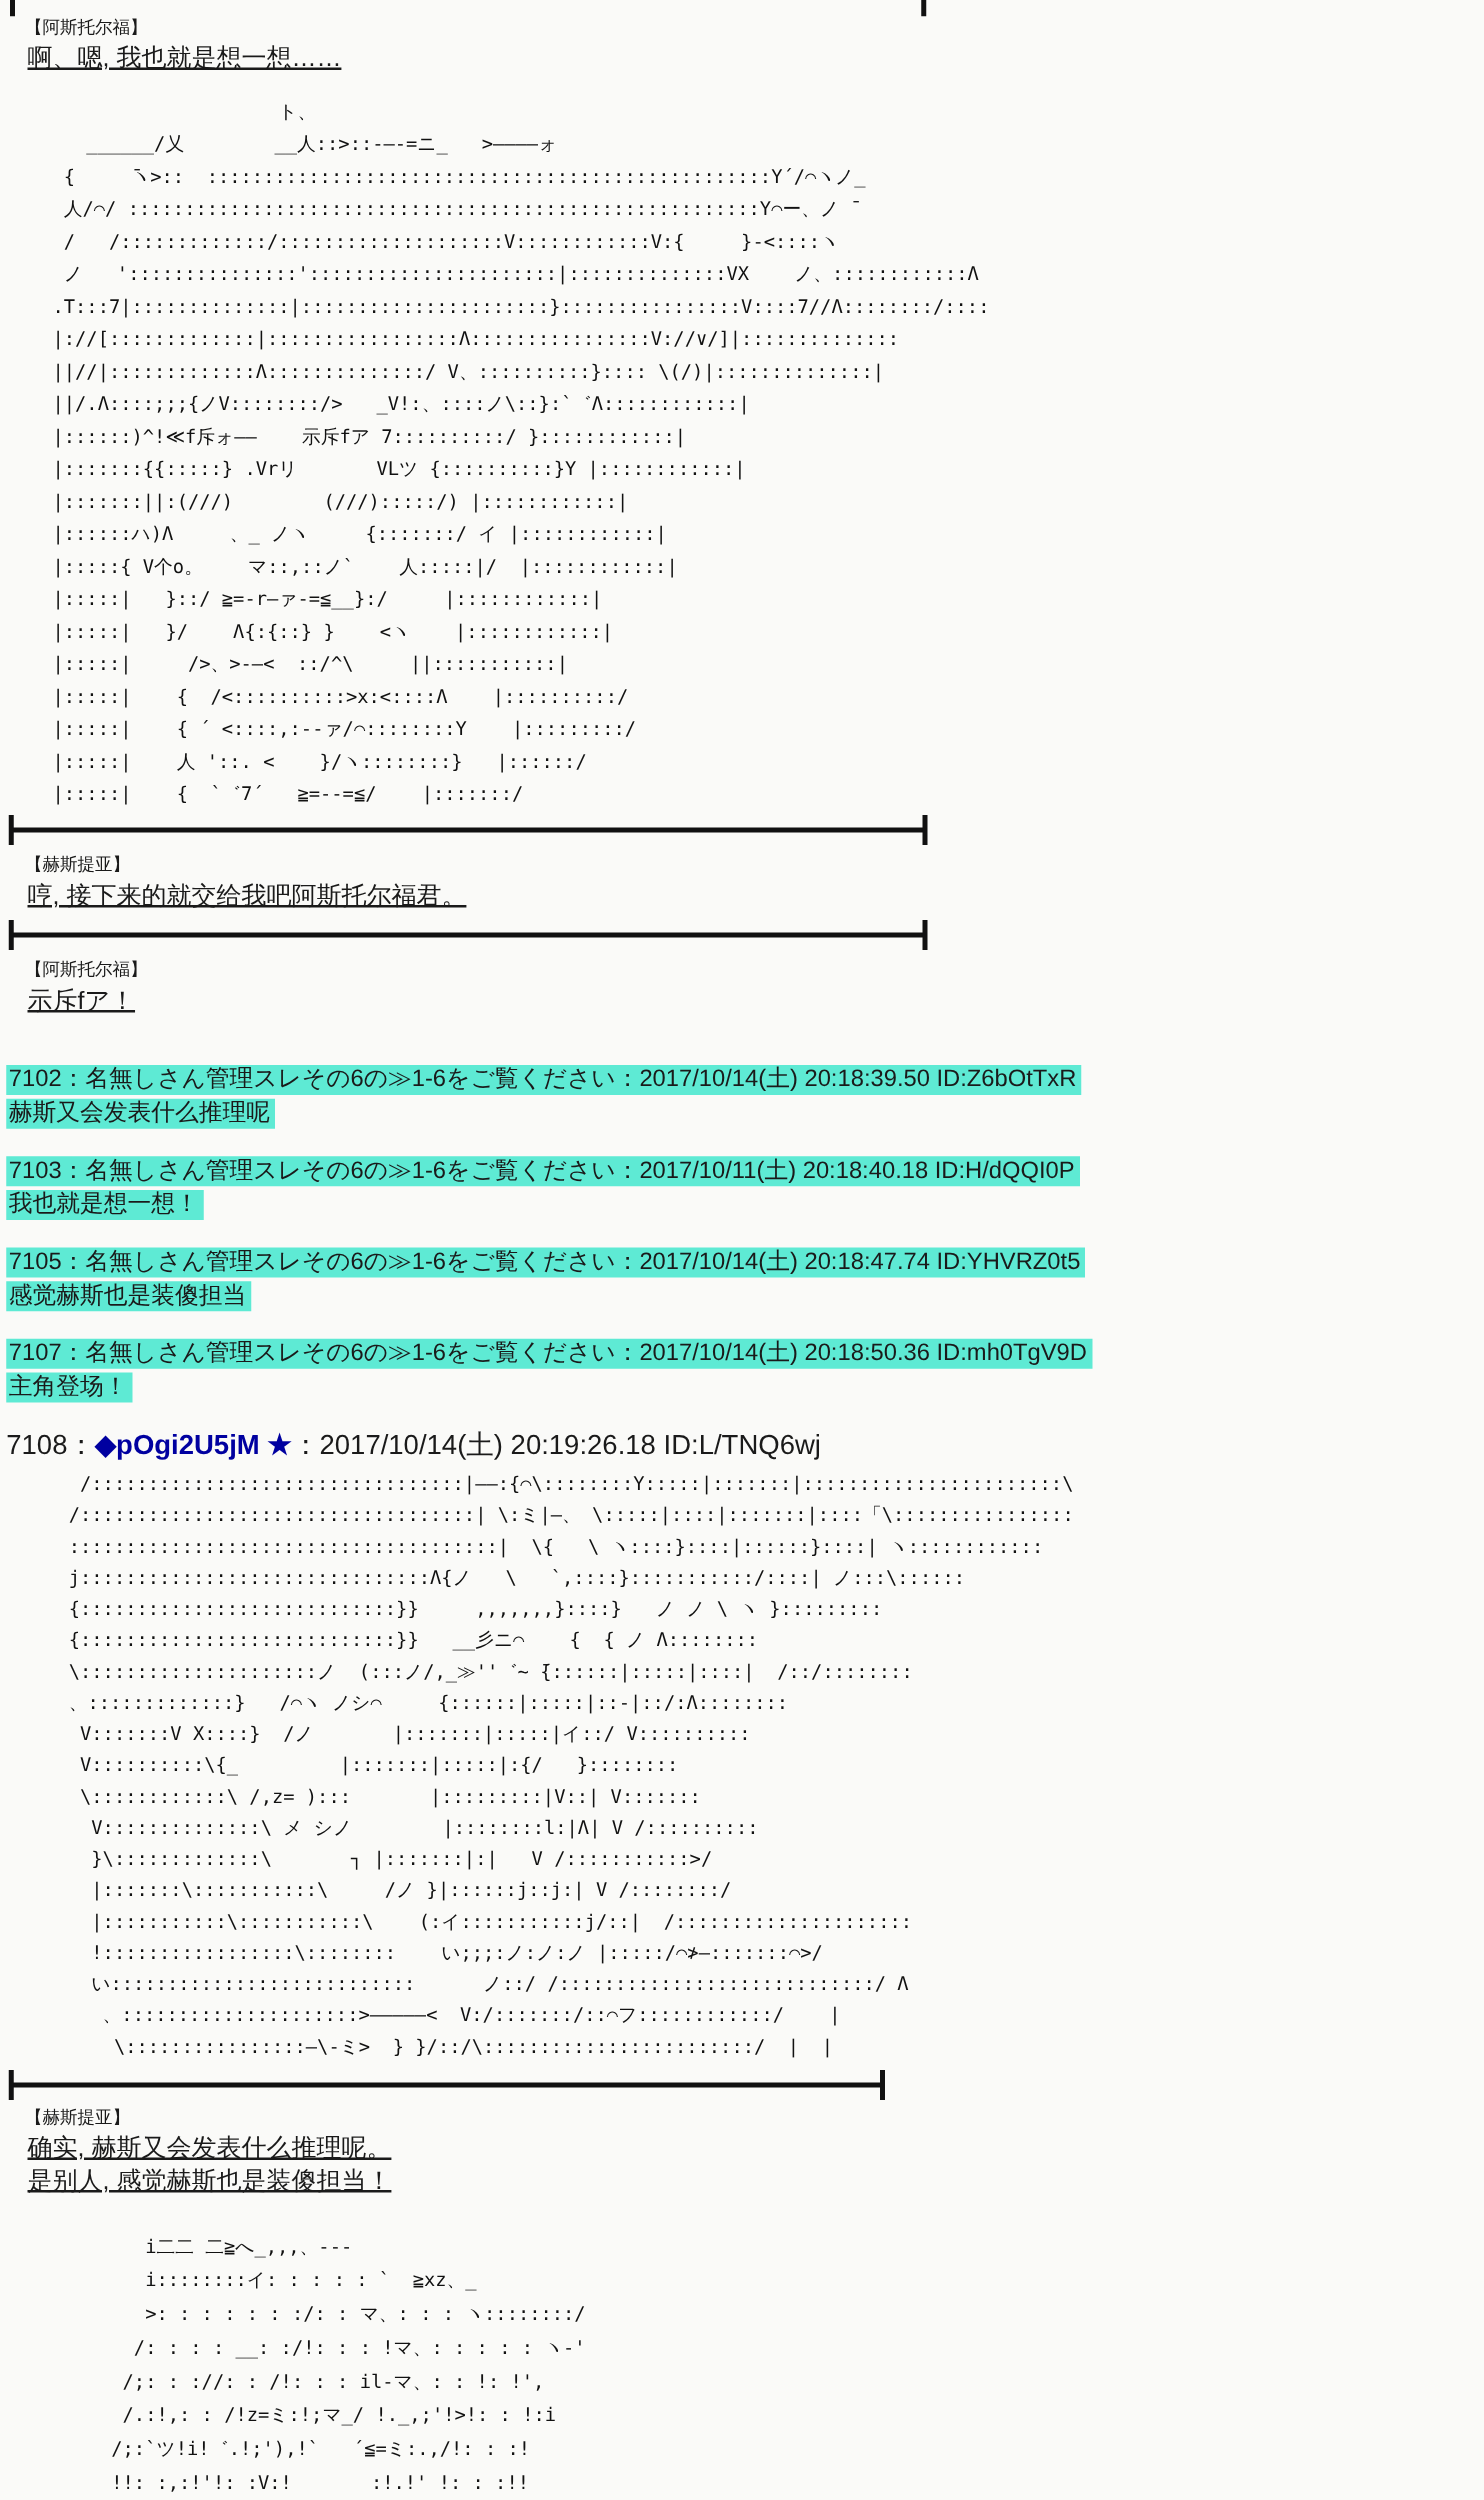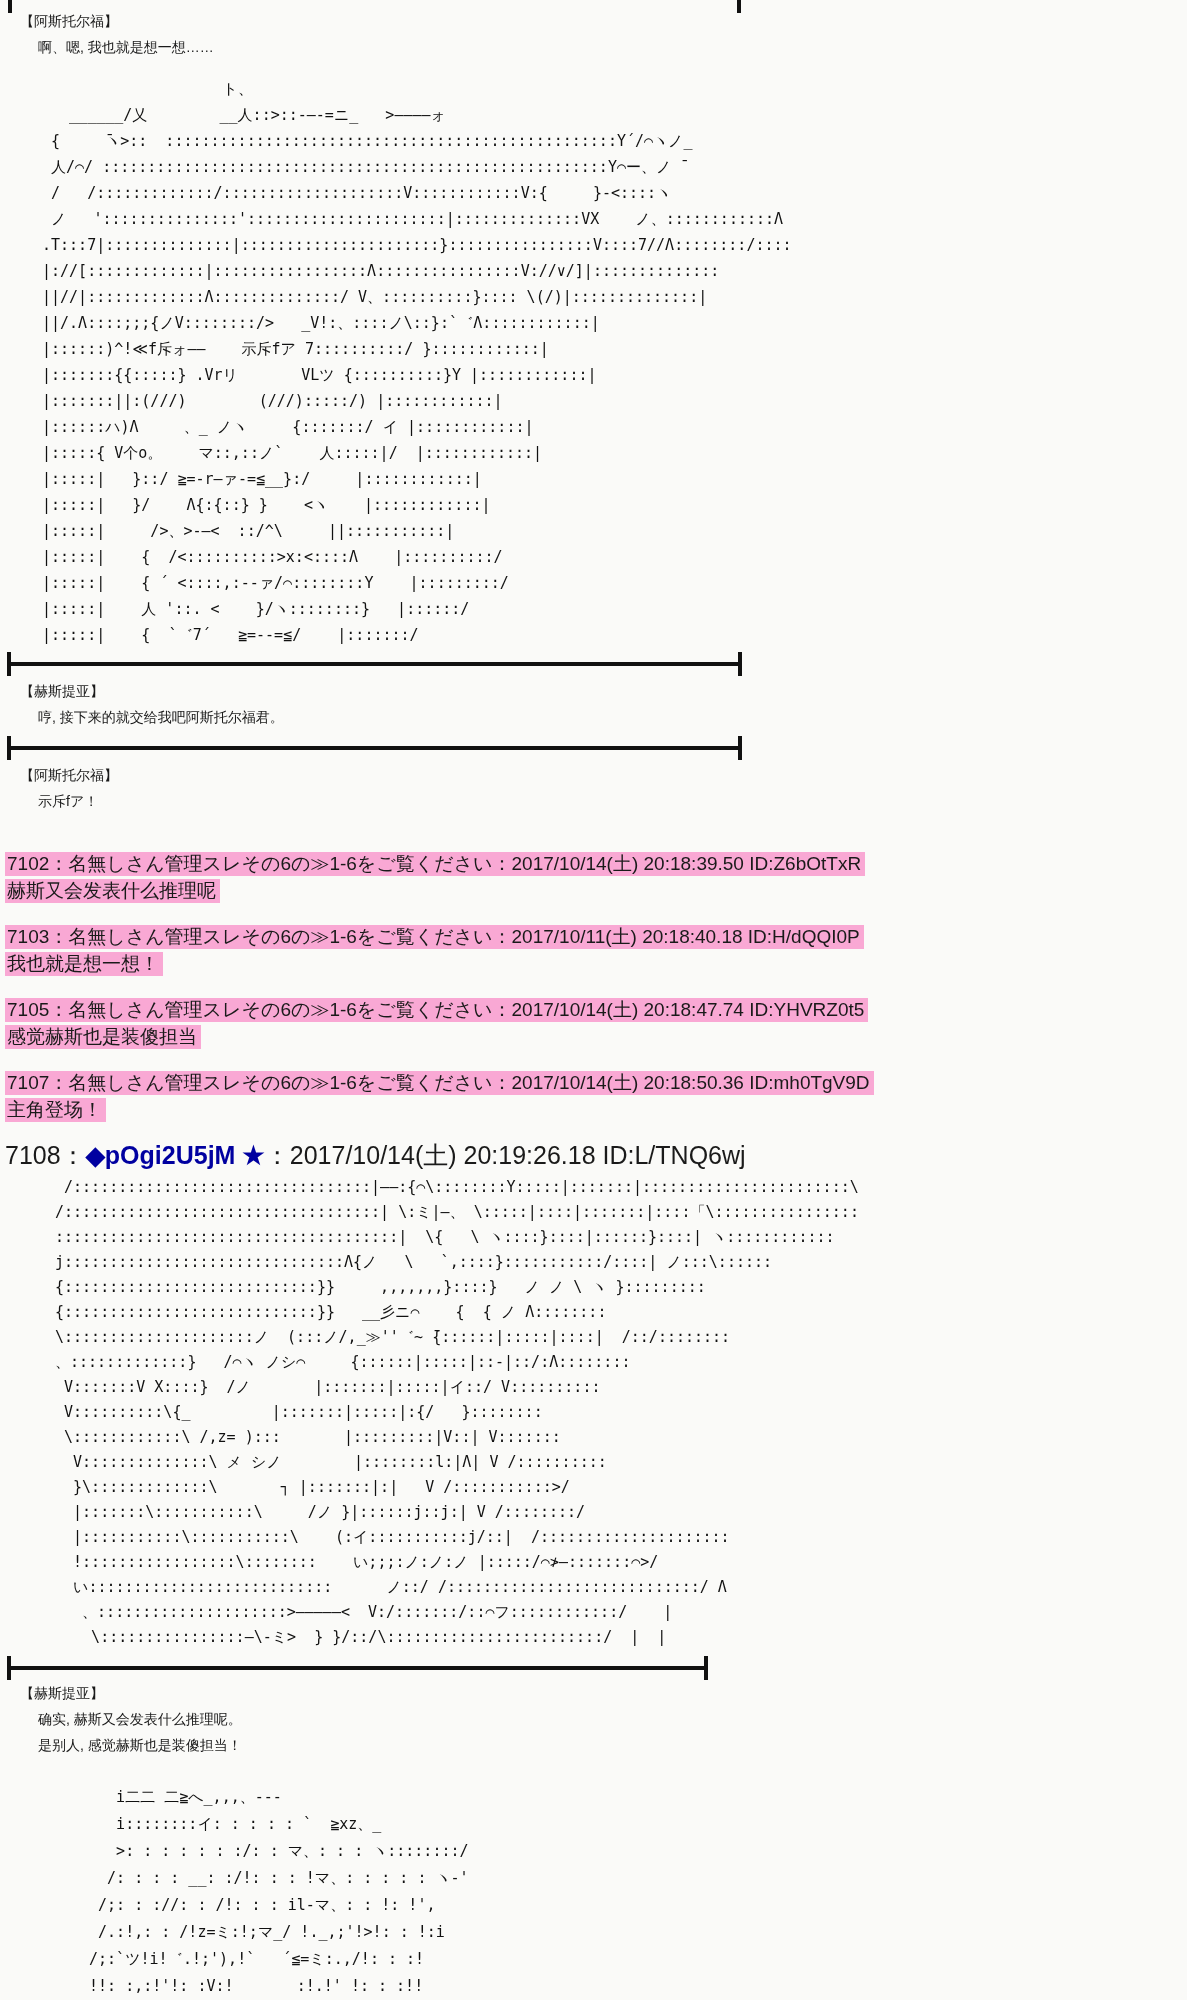--- a/index.html
+++ b/index.html
@@ -9,21 +9,21 @@
     color:#1a1a1a;
     font-family:"Liberation Sans",sans-serif;
     overflow:hidden;
     position:relative;
   }
   .tick-top{position:absolute;top:0;width:4px;height:13px;background:#111;}
   .tick-left{left:8px;}
   .tick-right{left:737px;}
 
   .dlg-name{font-size:14px;line-height:26px;margin-left:20px;white-space:pre;}
-  .dlg-line{font-size:14px;line-height:26px;margin-left:38px;white-space:pre;}
+  .dlg-line{font-size:20px;line-height:26px;margin-left:22px;white-space:pre;text-decoration:underline;}
 
   .aa{
     font-family:"DejaVu Sans Mono",monospace;
     font-size:15px;
     line-height:26px;
     white-space:pre;
     margin:0;
     color:#111;
   }
   .aa1{margin-left:42px;margin-top:16px;height:586px;overflow:hidden;}
@@ -43,22 +43,22 @@
   .div-w1{width:733px;}
   .div-w2{width:699px;}
 
   .d2{margin-top:12px;}
   .div-after-d2{margin-top:16px;}
   .d3{margin-top:12px;}
 
   .posts{margin-top:36px;margin-left:5px;}
   .post{margin-bottom:19px;}
   .post-line{font-size:19px;line-height:27px;white-space:pre;}
-  .hl{background:#f9a8d4;padding:1px 4px 2px 2px;}
-  .op-header{margin-left:5px;font-size:25px;line-height:27px;white-space:pre;}
+  .hl{background:#5eead4;padding:1px 4px 2px 2px;}
+  .op-header{margin-left:5px;font-size:22px;line-height:27px;white-space:pre;}
   .navy{color:#0000a0;font-weight:bold;}
 
   .div-3{margin-top:8px;}
   .d4{margin-top:10px;}
 </style>
 </head>
 <body>
 
 <div>
 

